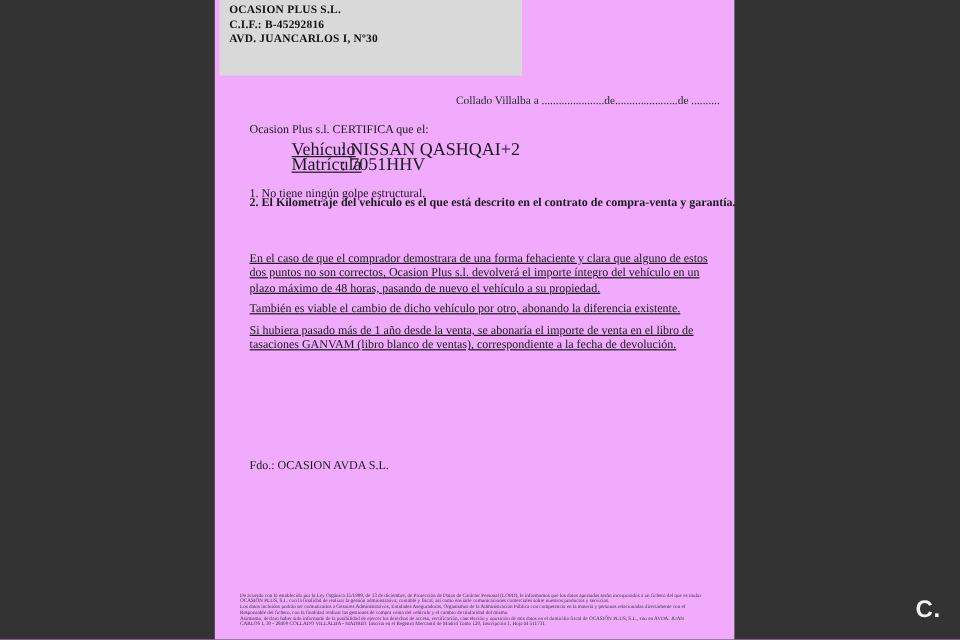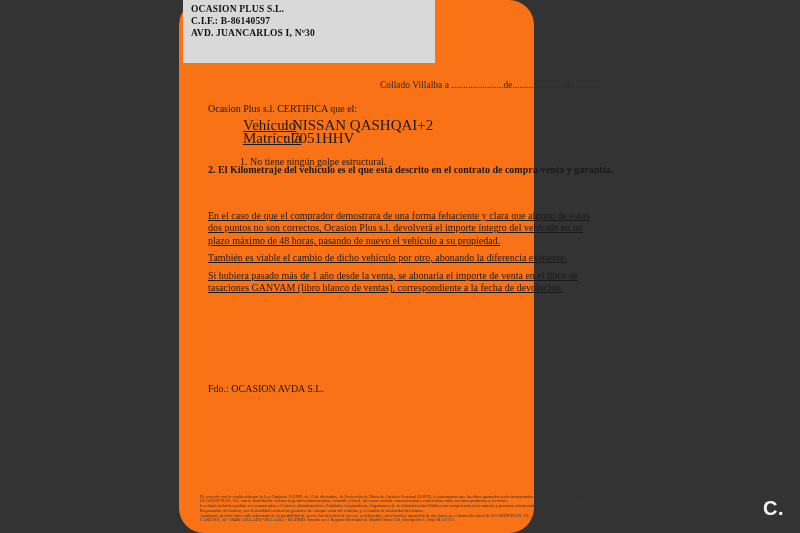--- a/index.html
+++ b/index.html
@@ -7,23 +7,22 @@
   body {
     position: relative;
     background: #333333;
     overflow: hidden;
     font-family: "Liberation Serif", serif;
     color: #1a1a1a;
   }
   .page {
     position: absolute;
     left: 179px; top: 0;
-    width: 355px; height: 533px;
-    background: #f97316;
-    border-radius: 25px;
+    width: 433px; height: 533px;
+    background: #f0abfc;
   }
   .header-block {
     position: absolute;
     left: 4px; top: 0;
     width: 252px; height: 63px;
     background: #d9d9d9;
     padding: 3px 0 0 8px;
   }
   .hline {
     font-weight: bold;
@@ -44,21 +43,21 @@
     position: absolute;
     left: 29px; top: 103px;
     font-size: 10px;
     white-space: nowrap;
   }
   .field-row { position: absolute; left: 29px; font-size: 15px; white-space: nowrap; margin-left: 35px; }
   .field-row .lbl { display: inline-block; width: 41px; text-decoration: underline; }
   .field-row.vehicle { top: 117px; }
   .field-row.plate   { top: 130px; }
   .point { position: absolute; left: 29px; font-size: 10px; white-space: nowrap; }
-  .point-1 { top: 156px; margin-left: 32px; }
+  .point-1 { top: 156px; }
   .point-2 { top: 164px; font-weight: bold; }
   .para {
     position: absolute;
     left: 29px;
     width: 382px;
     font-size: 10px;
     line-height: 12.4px;
     text-decoration: underline;
   }
   .para-1 { top: 210px; }
@@ -93,21 +92,21 @@
     letter-spacing: 0.5px;
   }
 </style>
 </head>
 <body>
 
 <div class="page">
 
   <div class="header-block">
     <div class="hline">OCASION PLUS S.L.</div>
-    <div class="hline">C.I.F.: B-86140597</div>
+    <div class="hline">C.I.F.: B-45292816</div>
     <div class="hline">AVD. JUANCARLOS I, Nº30</div>
   </div>
 
   <div class="date-line">Collado Villalba a ......................de......................de ..........</div>
 
   <div class="certifies-line">Ocasion Plus s.l. CERTIFICA que el:</div>
 
   <div class="field-row vehicle">
     <span class="lbl">Vehículo</span><span>: NISSAN QASHQAI+2</span>
   </div>

